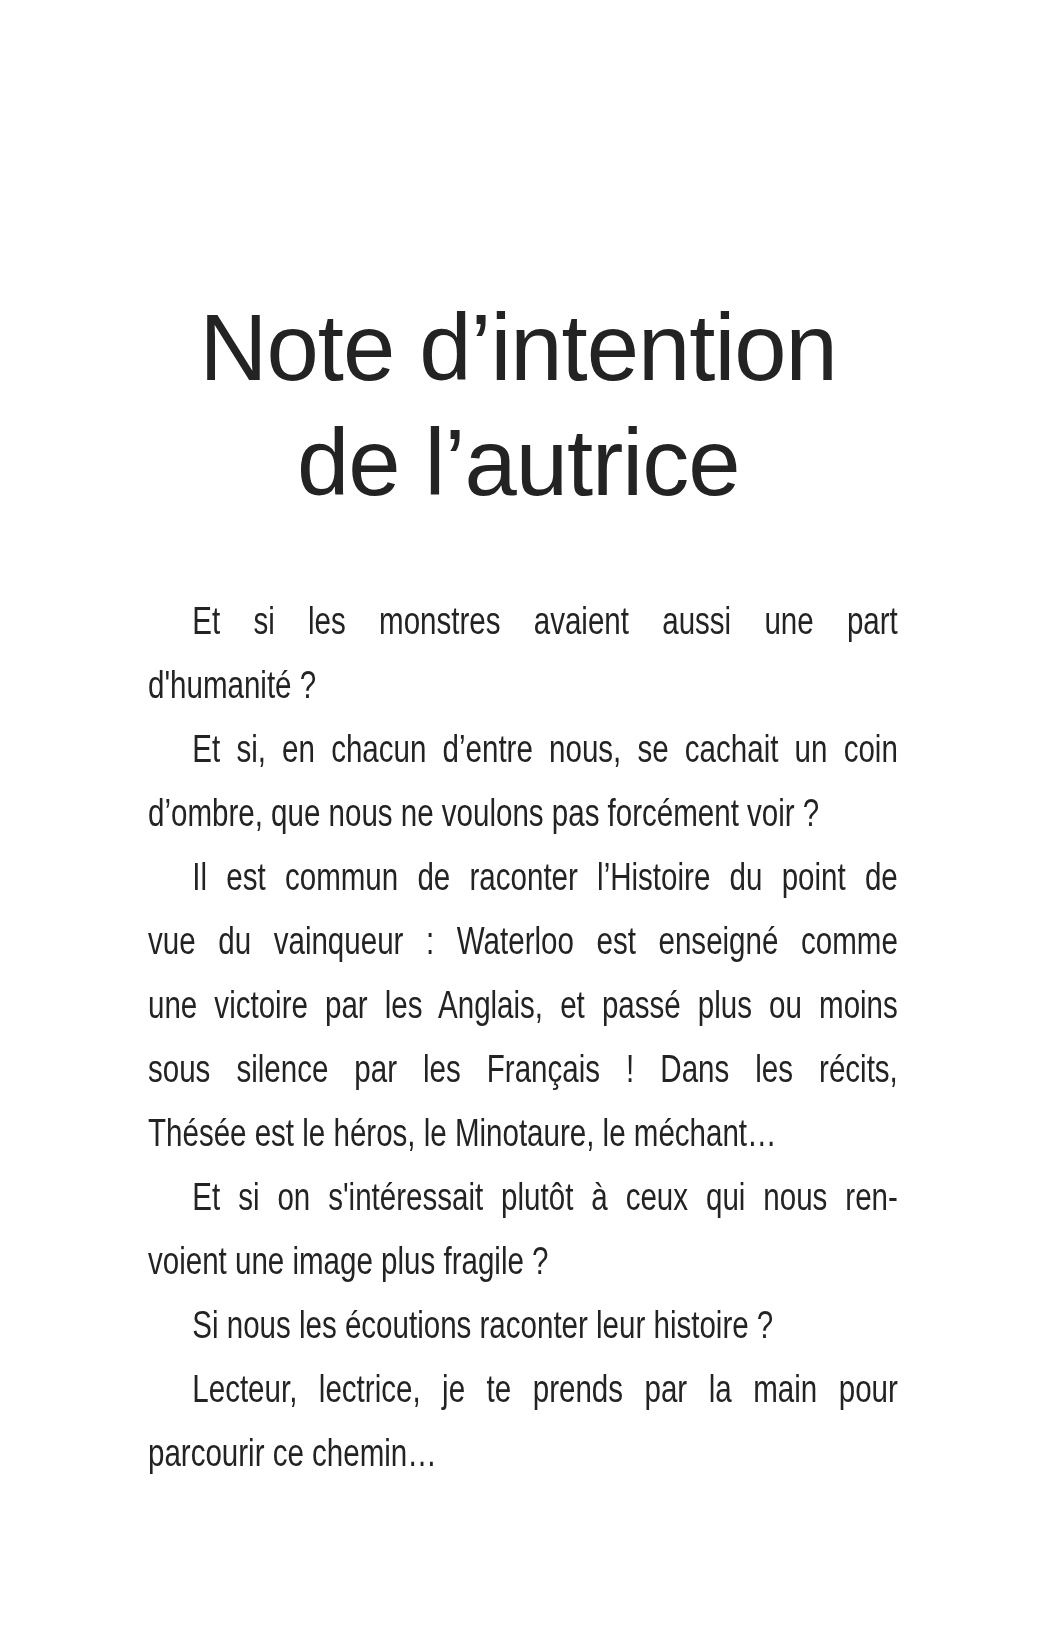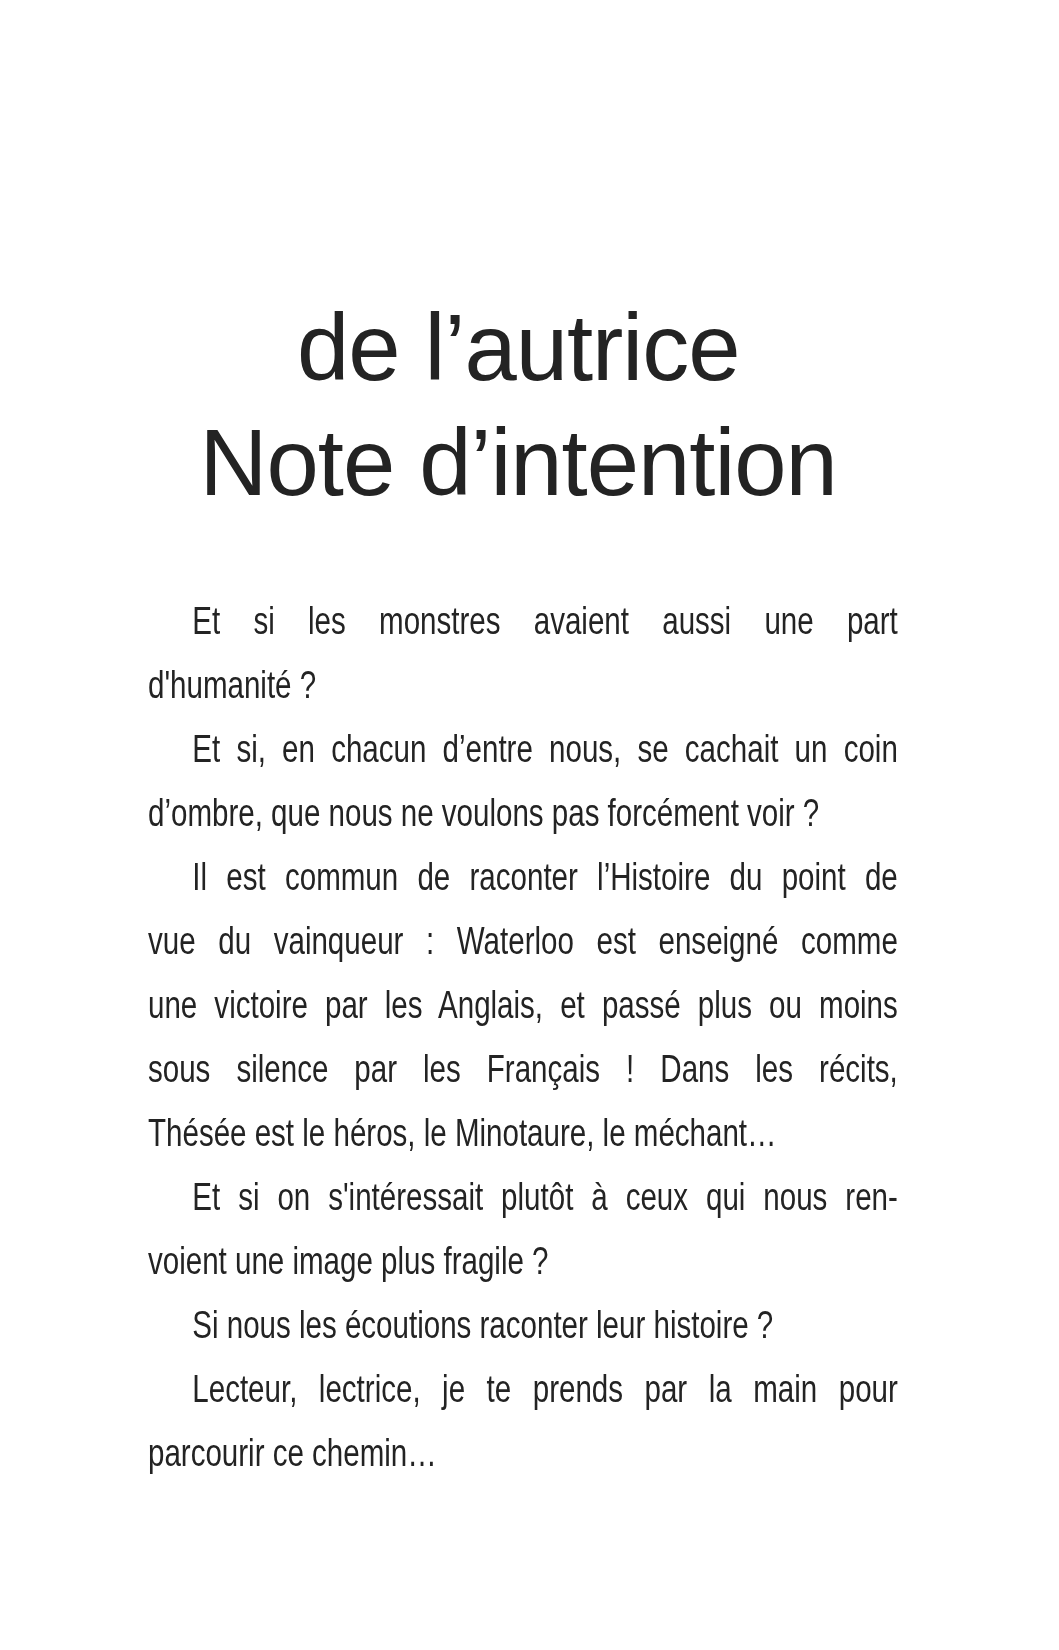--- a/index.html
+++ b/index.html
@@ -48,22 +48,22 @@
     text-align-last: justify;
   }
   .line.indent { text-indent: 57px; }
 </style>
 </head>
 <body style="background: rgb(255, 255, 255);">
 
 <div class="page">
   <div class="content" style="color: rgb(35, 35, 35);">
     <h1 class="chapter-title">
+      <span class="title-line">Note d’intention</span>
       <span class="title-line">de l’autrice</span>
-      <span class="title-line">Note d’intention</span>
     </h1>
     <div class="body-text">
         <p>
           <span class="line just indent">Et si les monstres avaient aussi une part</span>
           <span class="line">d'humanité ?</span>
         </p>
         <p>
           <span class="line just indent">Et si, en chacun d’entre nous, se cachait un coin</span>
           <span class="line">d’ombre, que nous ne voulons pas forcément voir ?</span>
         </p>

